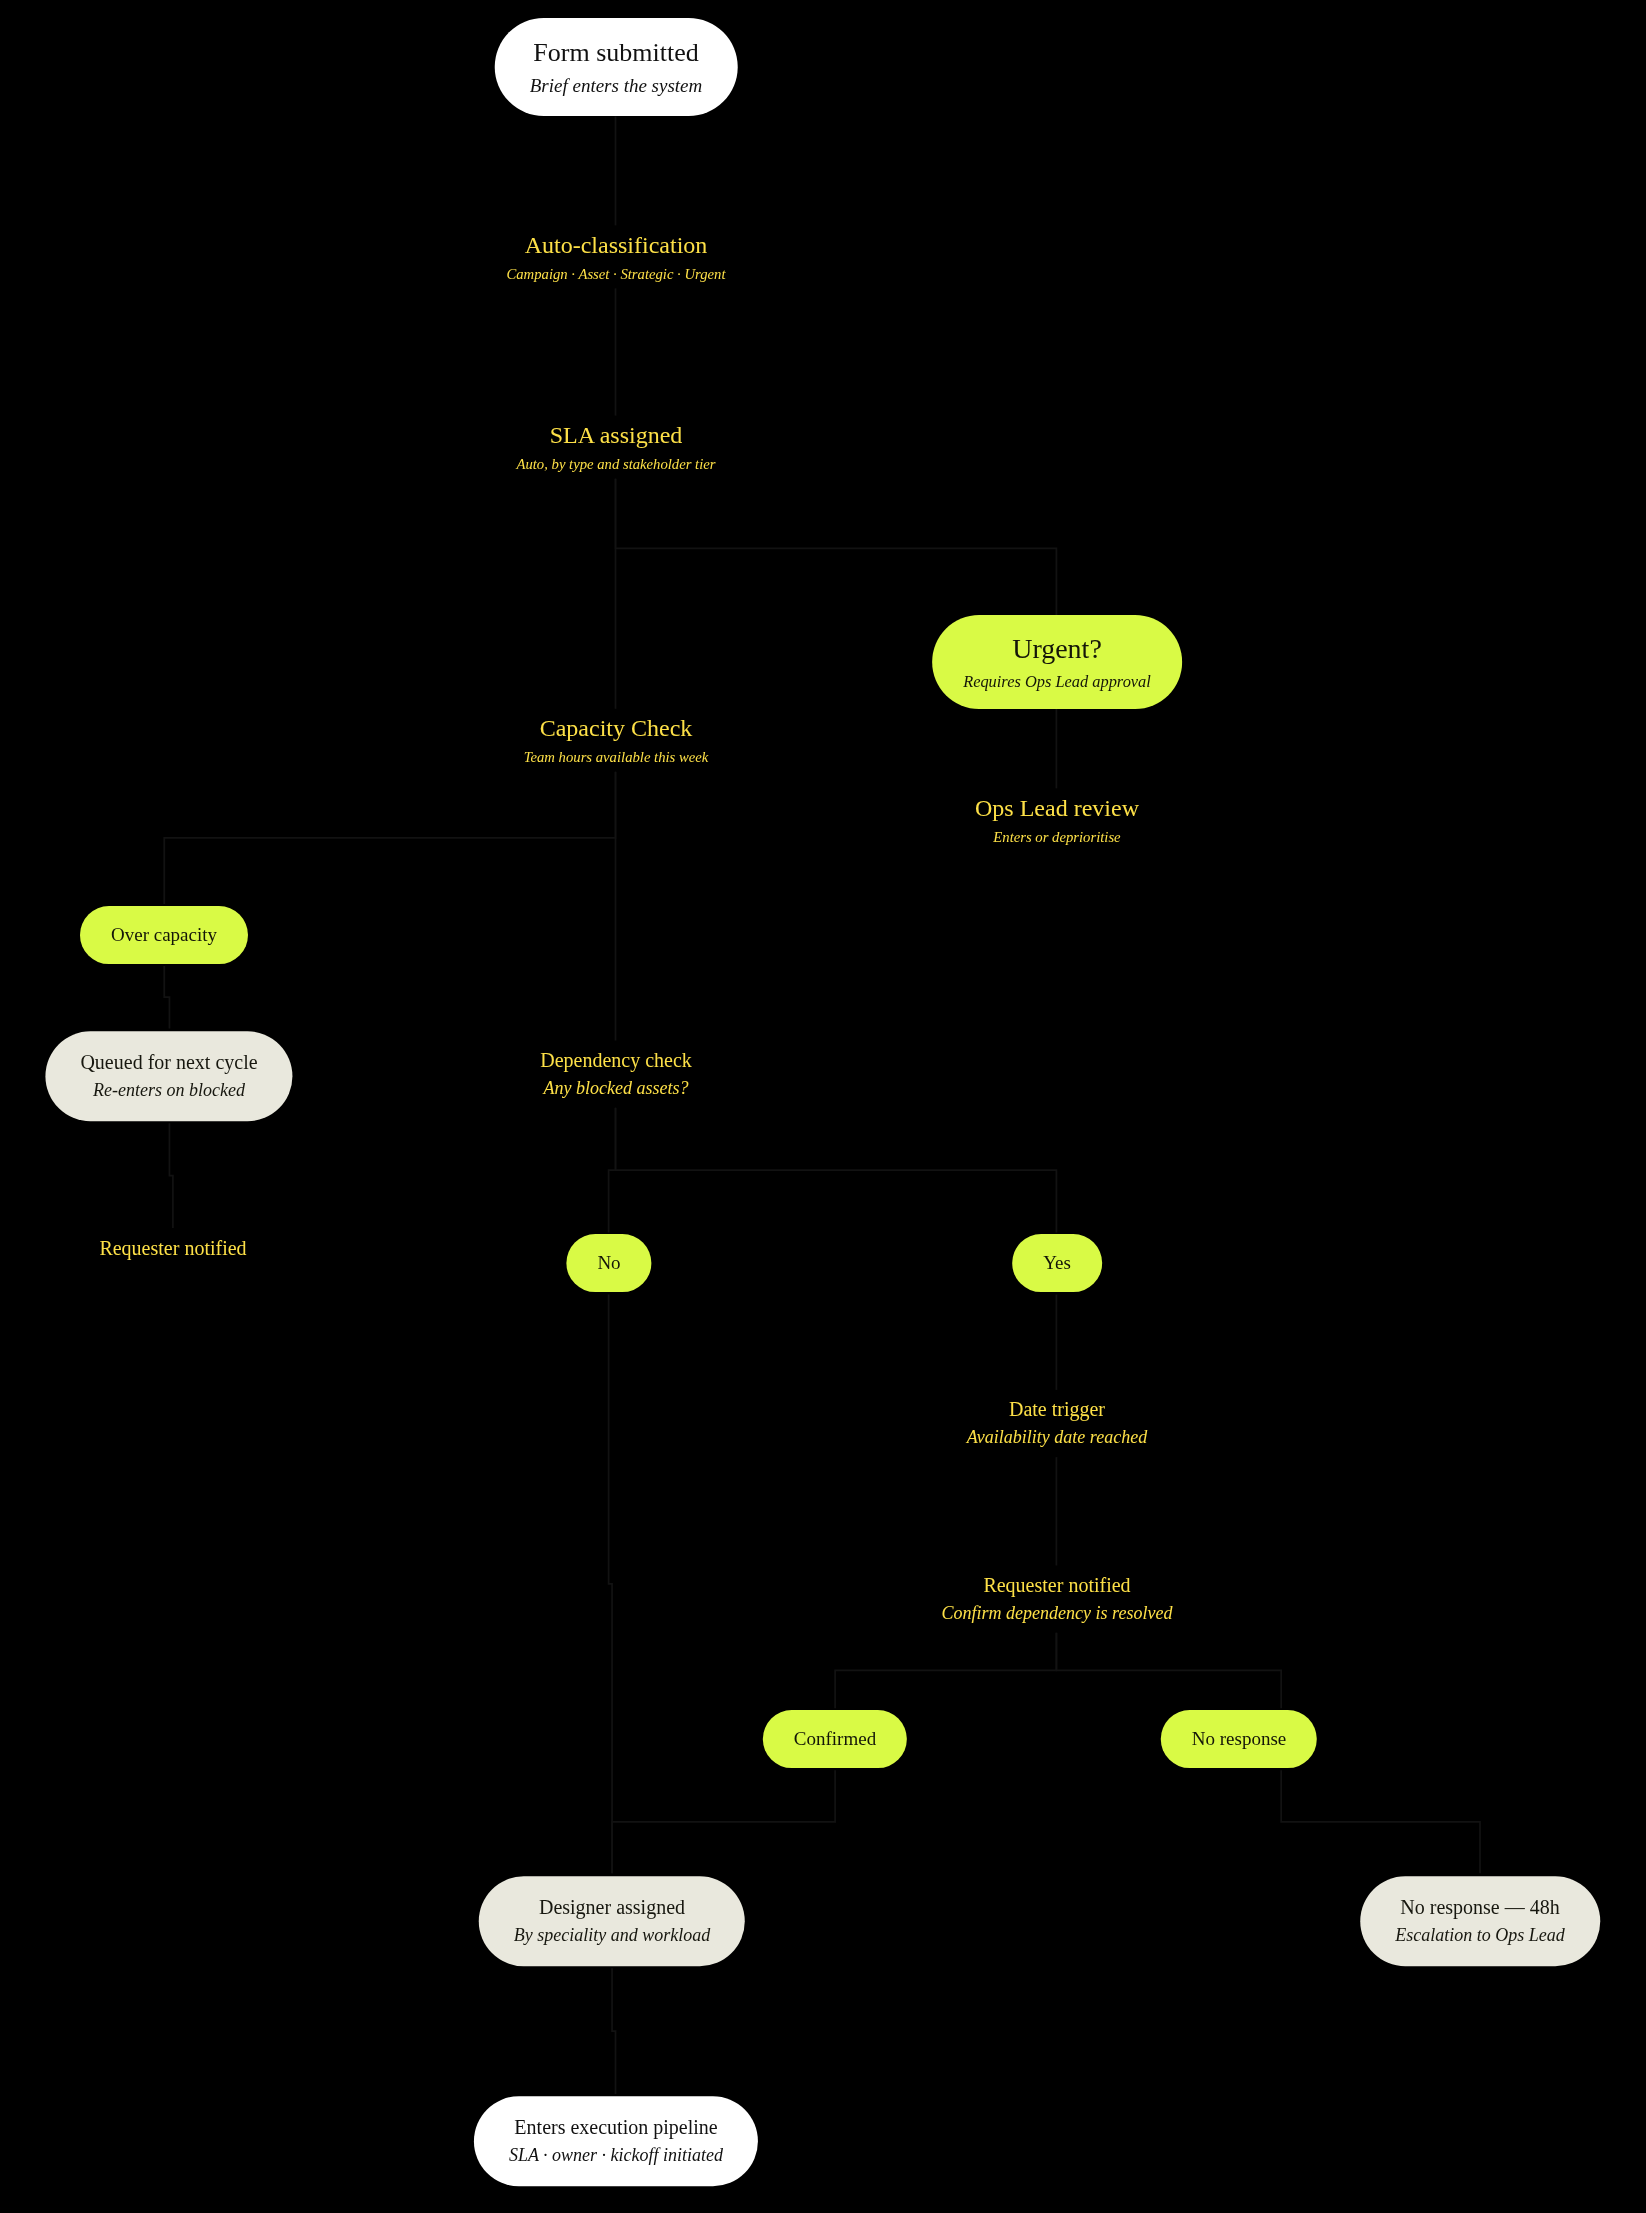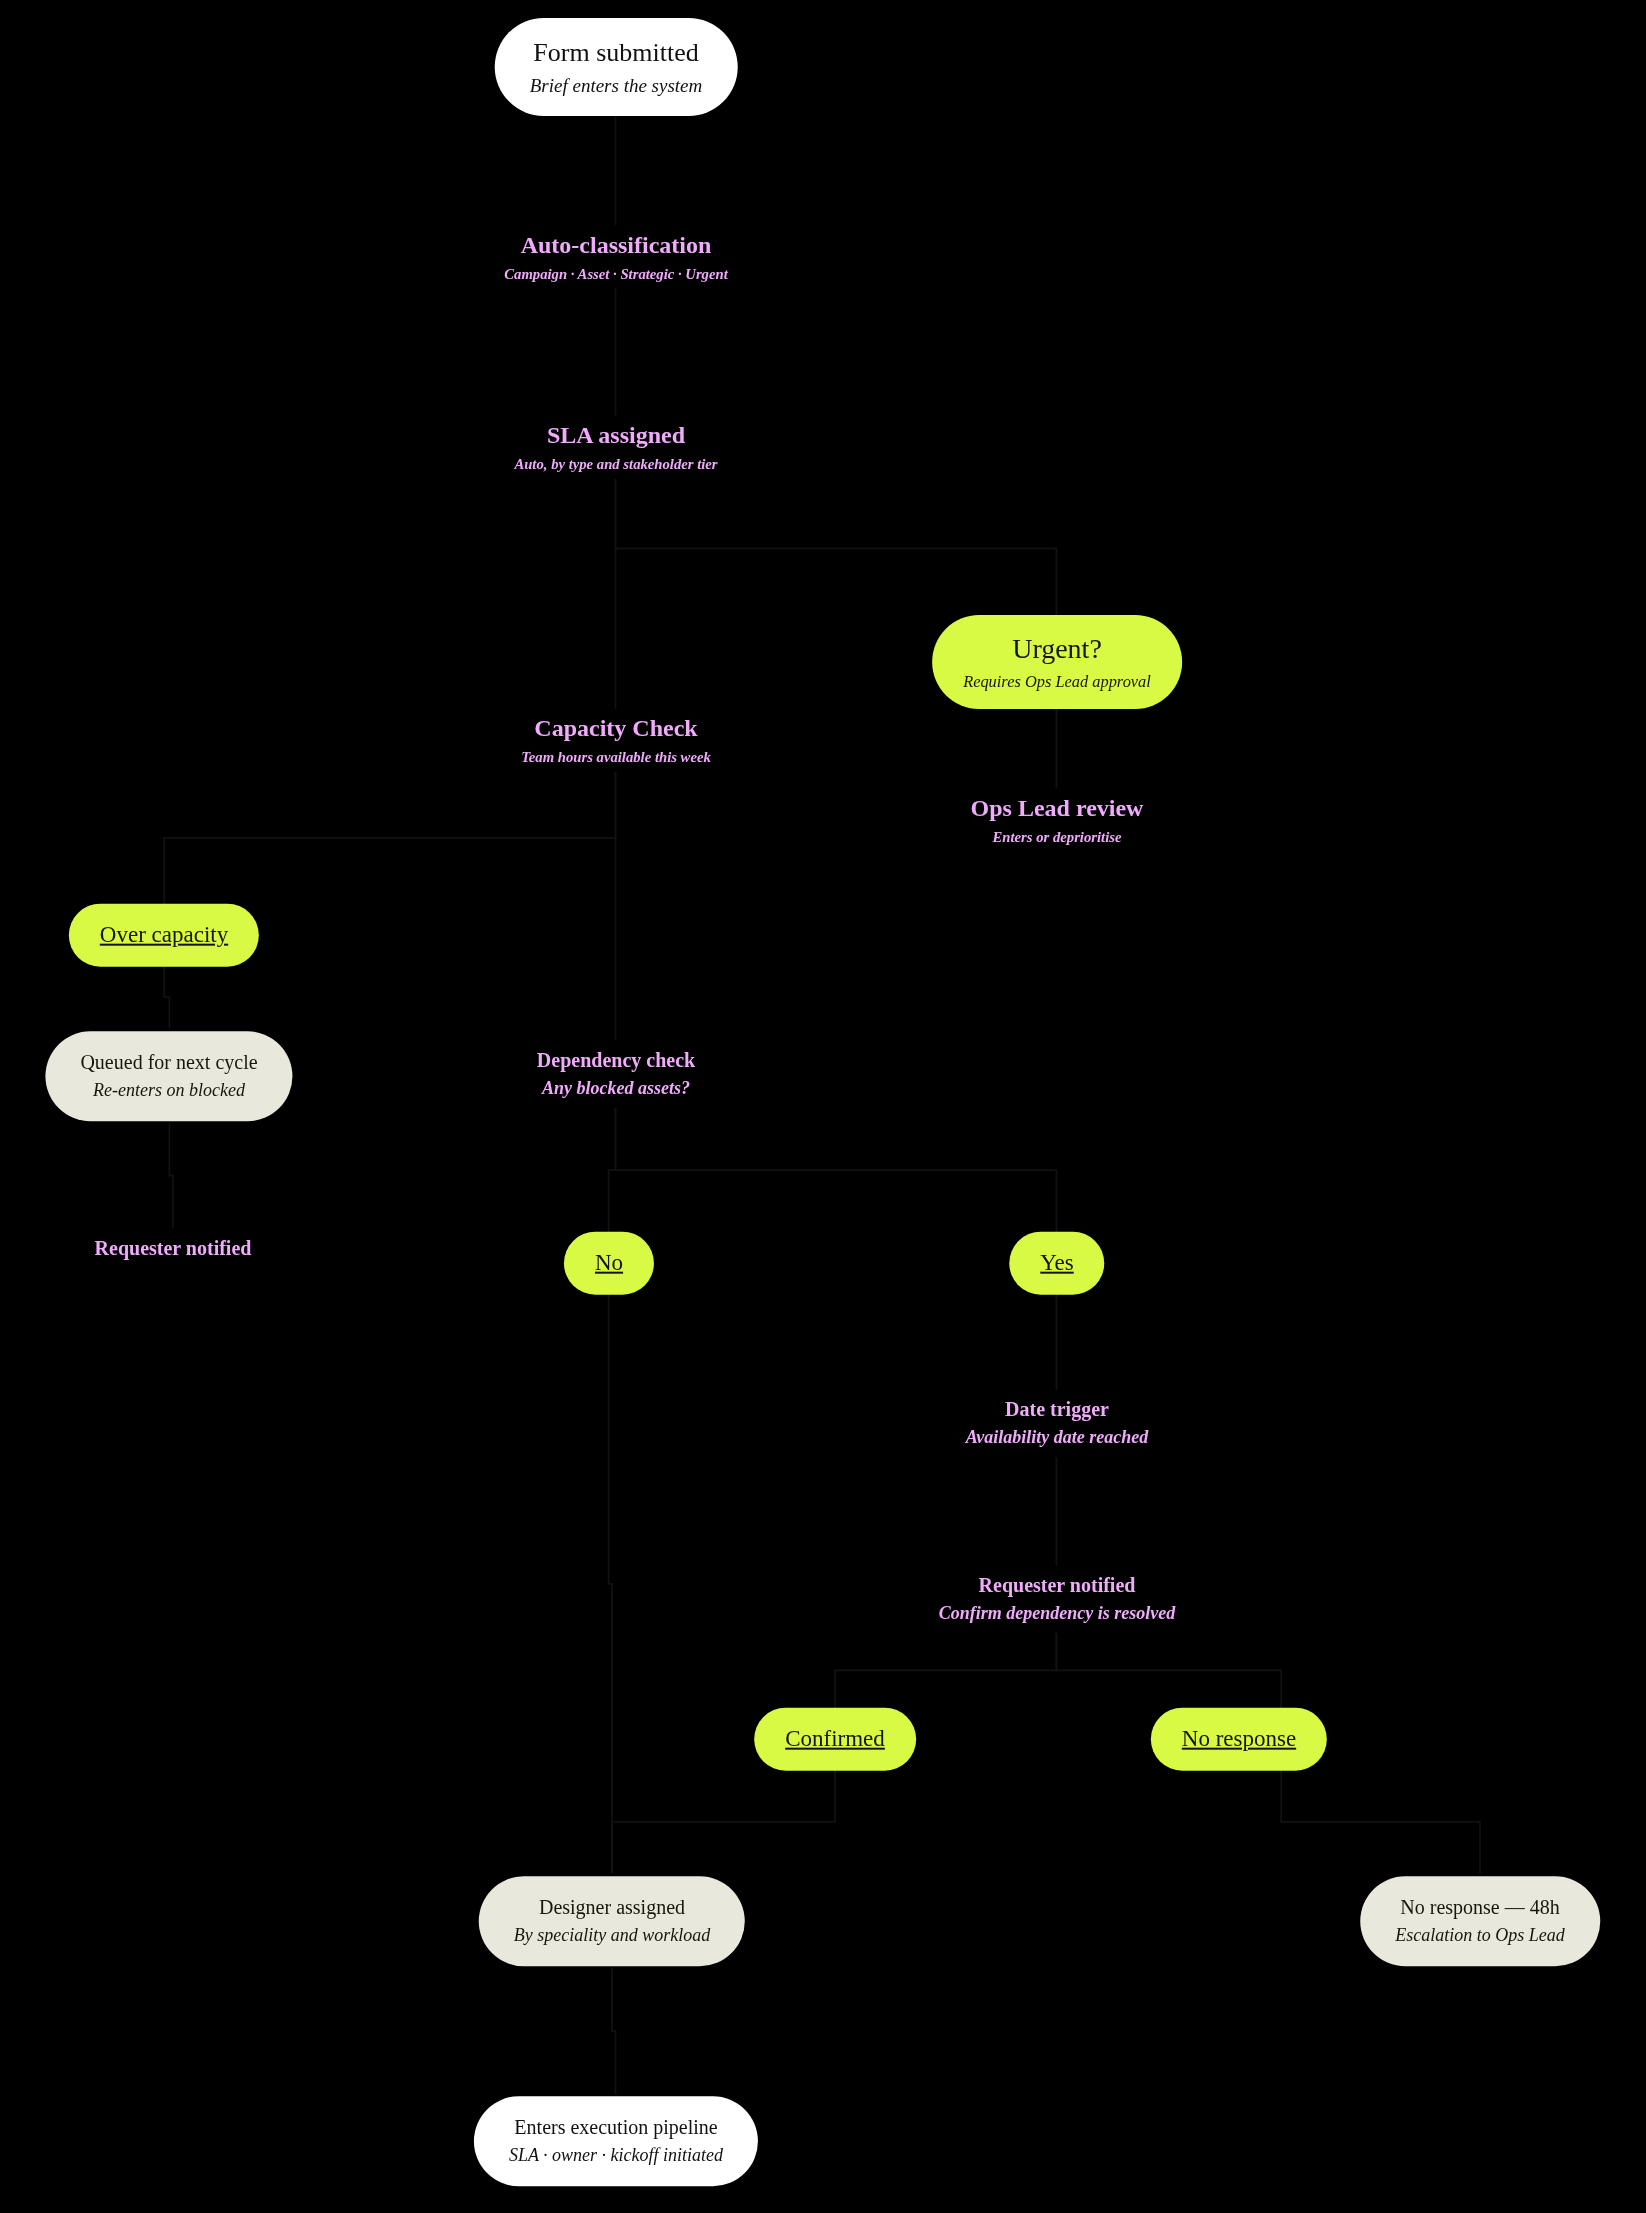--- a/index.html
+++ b/index.html
@@ -62,32 +62,31 @@
     padding: 17.3px 31px;
   }
   .v-beige {
     background: #e9e8dd;
     color: #17170f;
     border-radius: 864px;
     padding: 19px 35px;
   }
   .v-bare {
     background: transparent;
-    color: #f0abfc;
+    color: #fde047;
     padding: 5.2px 8.6px;
-    font-weight: bold;
   }
   
   .s-lg .title { font-size: 26px; }
   .s-lg .sub   { font-size: 19px; }
   .s-md .title { font-size: 20px; }
   .s-md .sub   { font-size: 18px; }
   .s-sm .title { font-size: 28px; }
   .s-sm .sub   { font-size: 16.4px; }
-  .s-pill .title { font-size: 23px; text-decoration: underline; }
+  .s-pill .title { font-size: 19px; }
   .s-tiny .title { font-size: 24px; }
   .s-tiny .sub   { font-size: 14.7px; }
   .sub.gap { margin-top: 3.5px; }
   .title.has-sub { margin-bottom: 1.7px; }
 </style>
 </head>
 <body>
 
 <div id="canvas">
   <svg id="edges" viewBox="0 0 1904 2560" preserveAspectRatio="none" aria-hidden="true">

